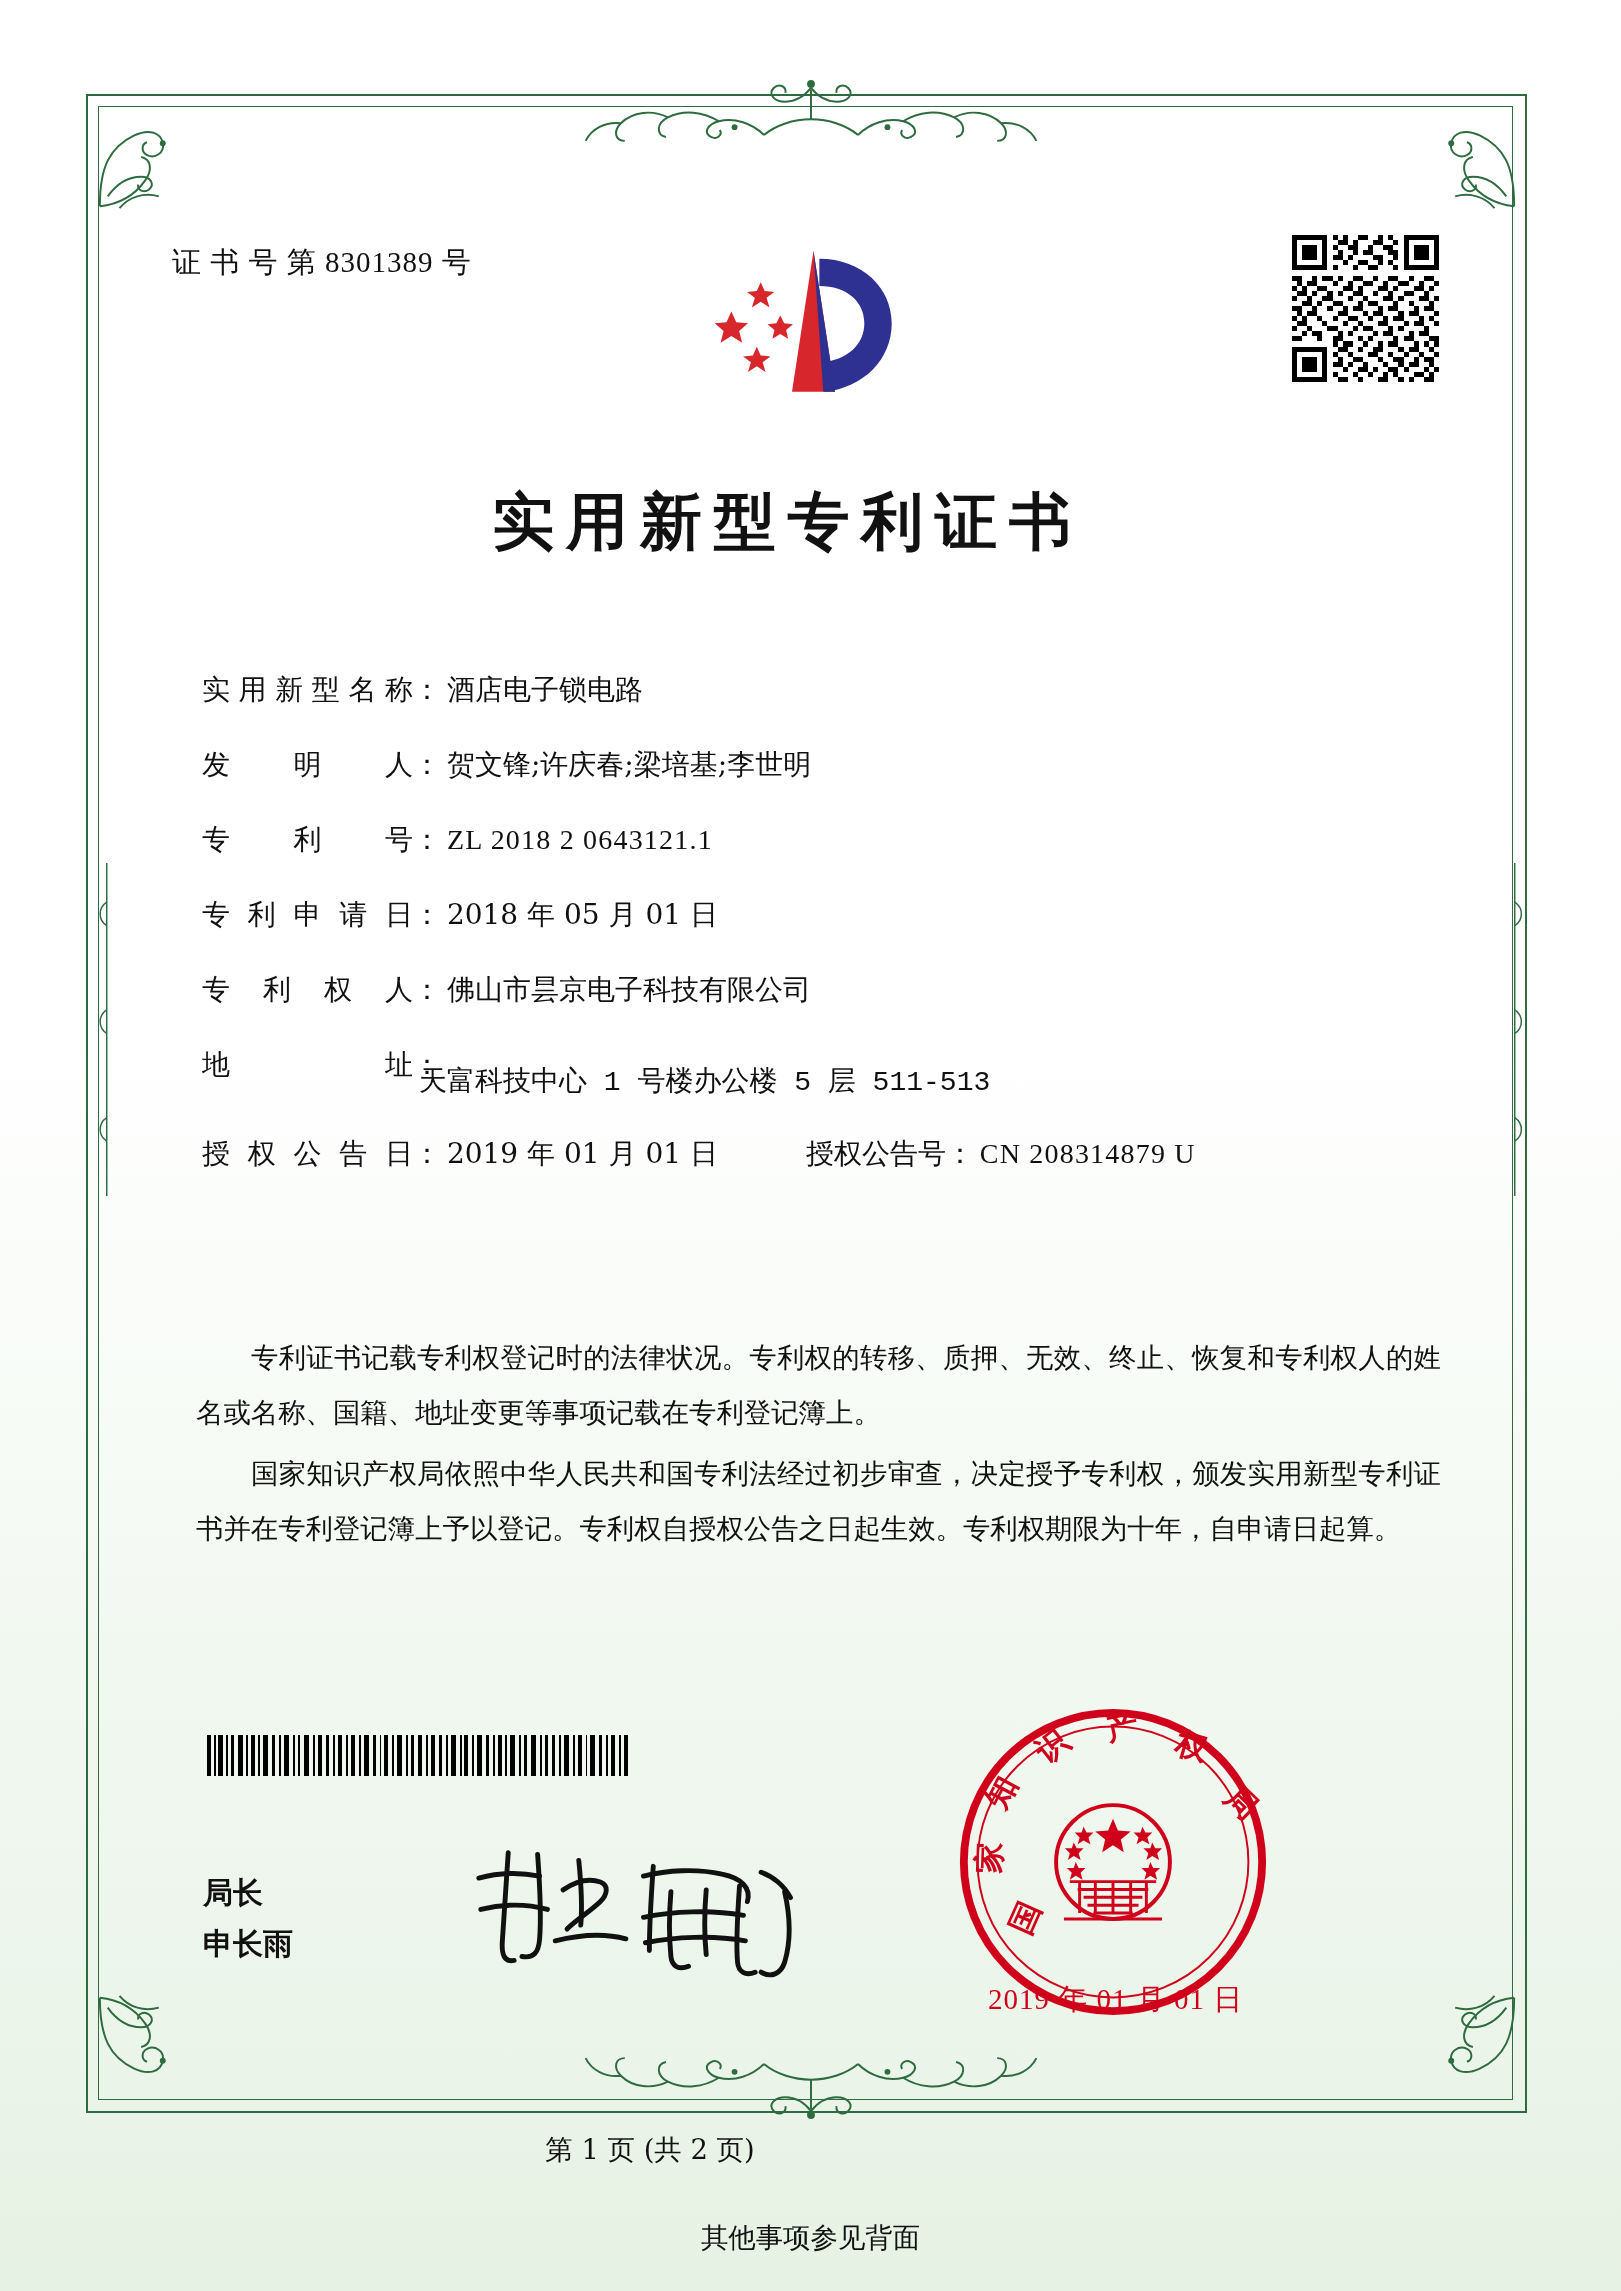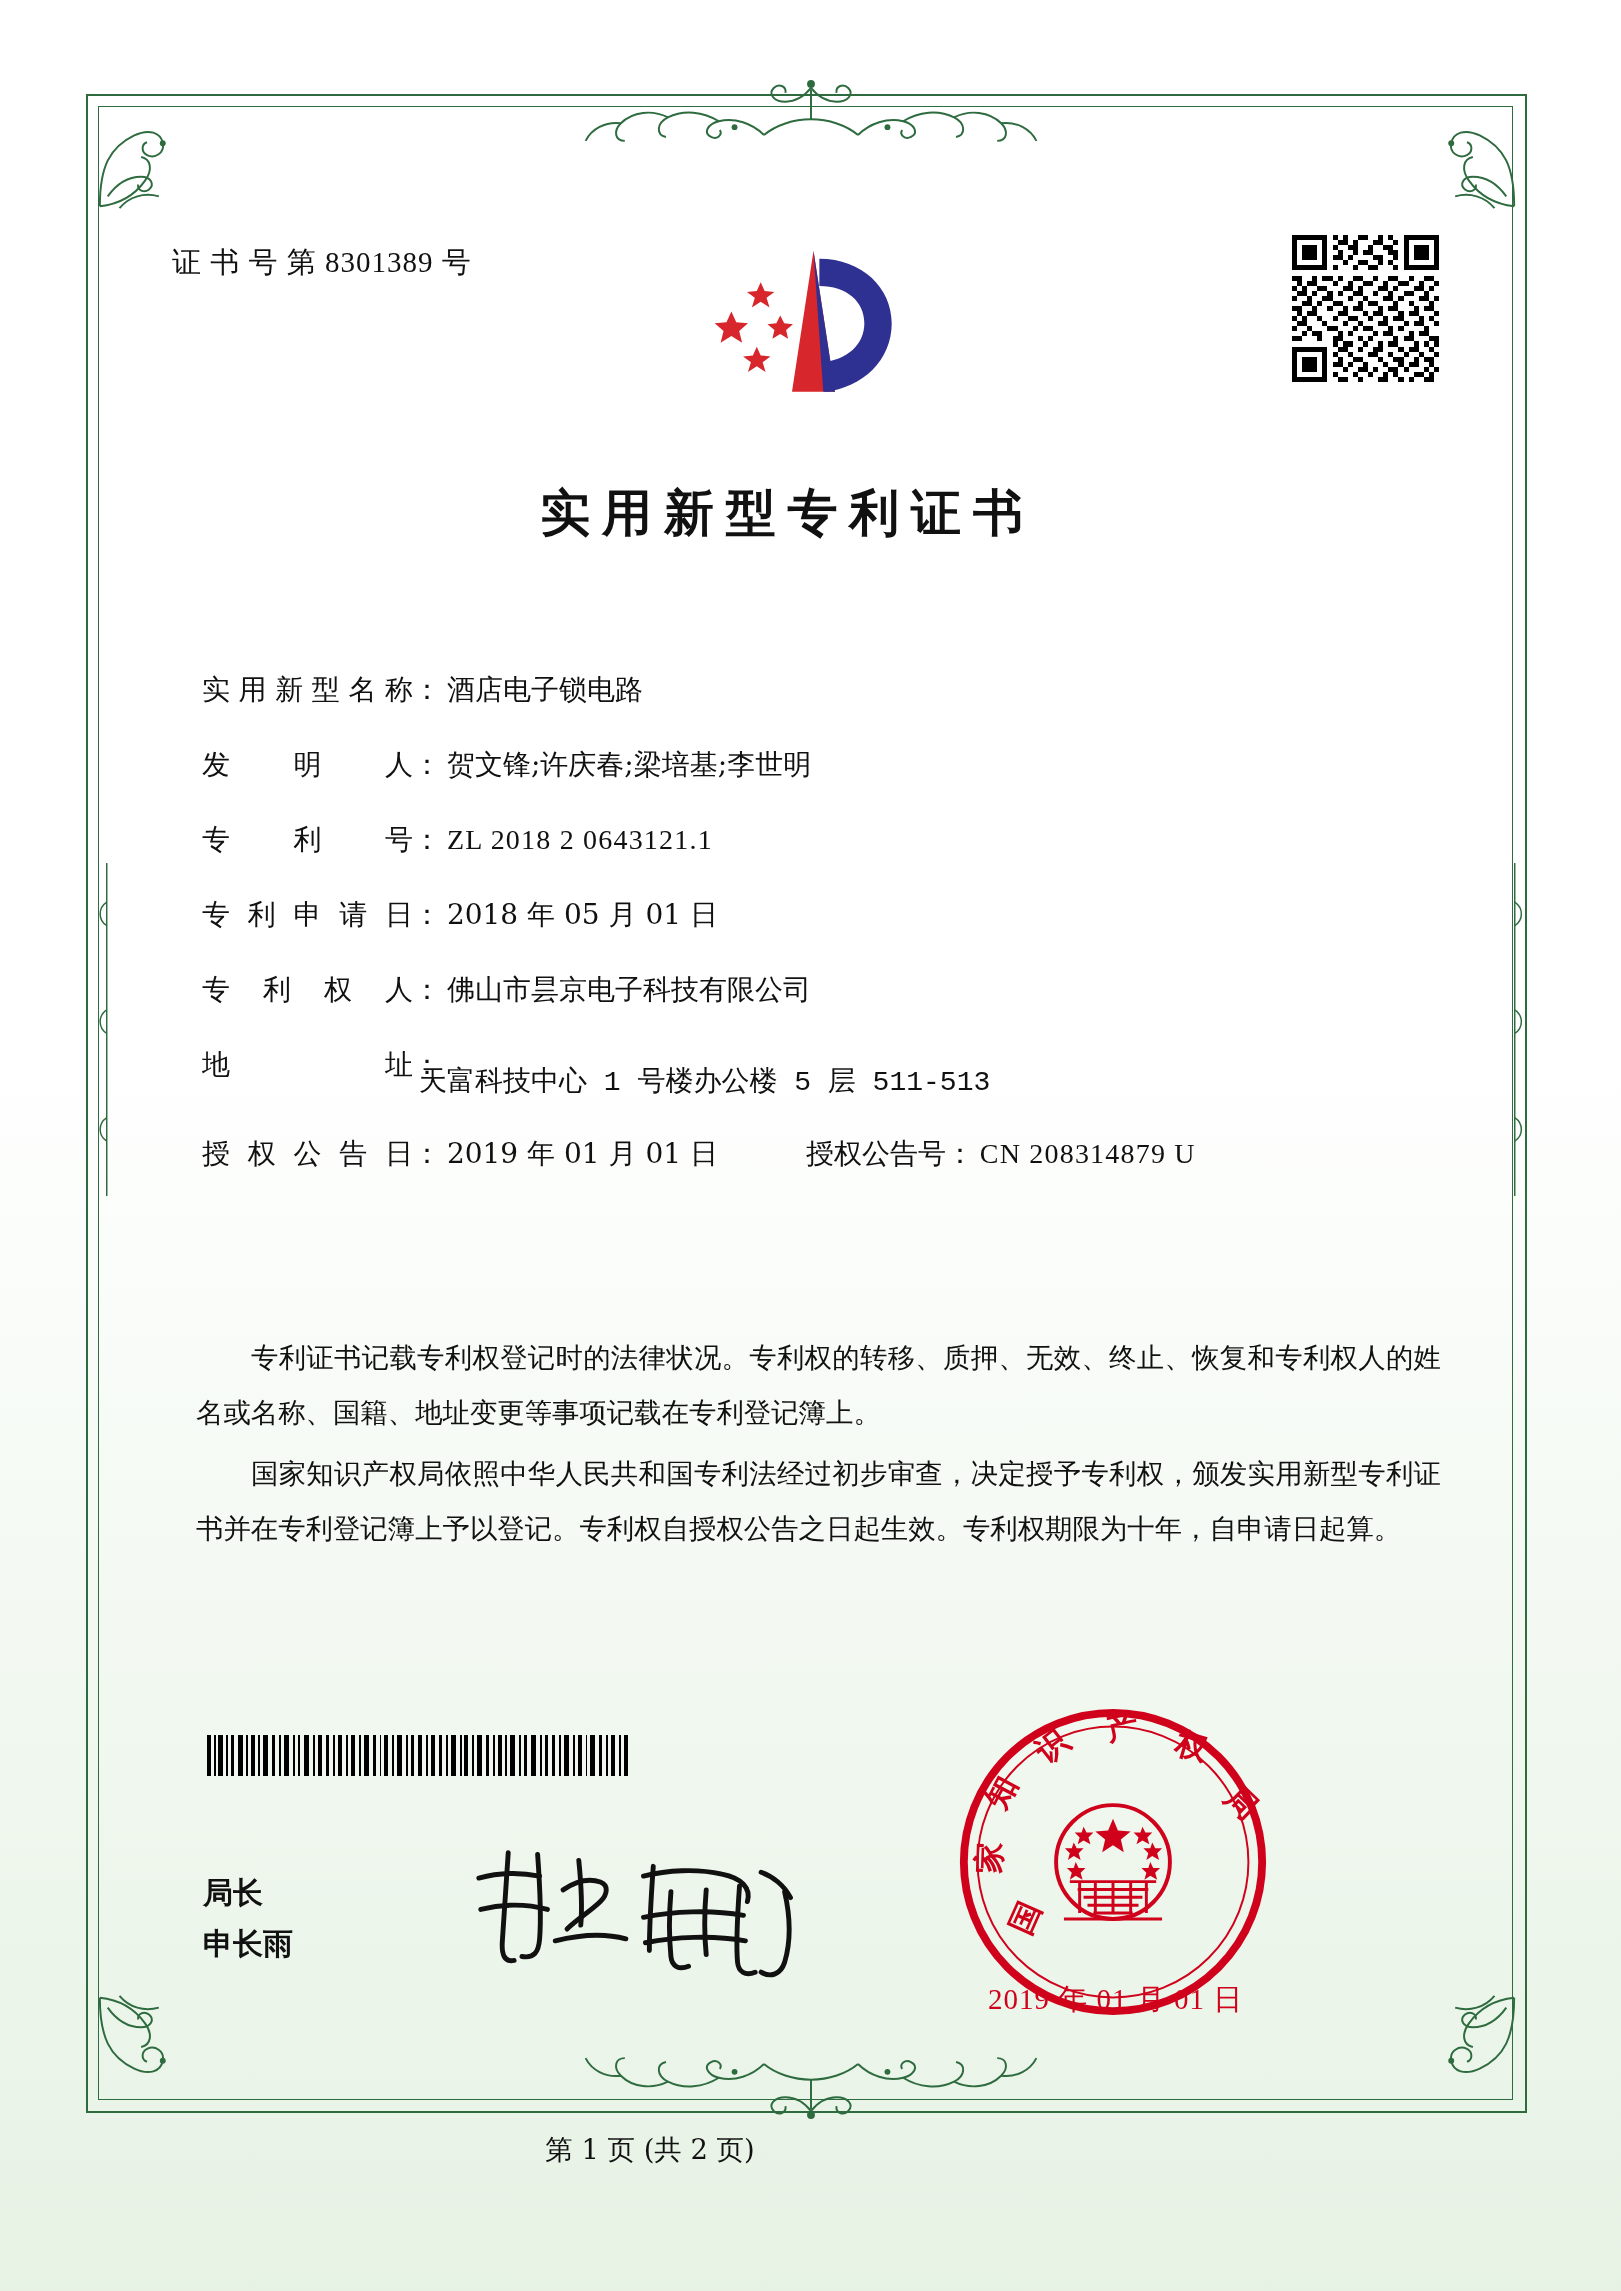--- a/index.html
+++ b/index.html
@@ -116,21 +116,21 @@
 
   
   .doc-title {
     position: absolute;
     left: 0;
     top: 480px;
     width: 1575px;
     text-align: center;
     font-family: "DejaVu Serif", serif;
     font-weight: bold;
-    font-size: 50px;
+    font-size: 62px;
     letter-spacing: 11.8px;
     color: #111;
   }
 
   
   .fields {
     position: absolute;
     left: 202px;
     top: 676px;
     width: 1225px;
@@ -837,15 +837,16 @@
         <text transform="translate(92,60) rotate(-38)">识</text>
         <text transform="translate(156,36) rotate(-12)">产</text>
         <text transform="translate(222,48) rotate(16)">权</text>
         <text transform="translate(272,96) rotate(44)">局</text>
       </g>
     </svg>
   </div>
   <div class="seal-date">2019 年 01 月 01 日</div>
 
   <div class="page-no">第 1 页 (共 2 页)</div>
+  <div class="footer-note">其他事项参见背面</div>
 
 </div>
 
 
 </body></html>

